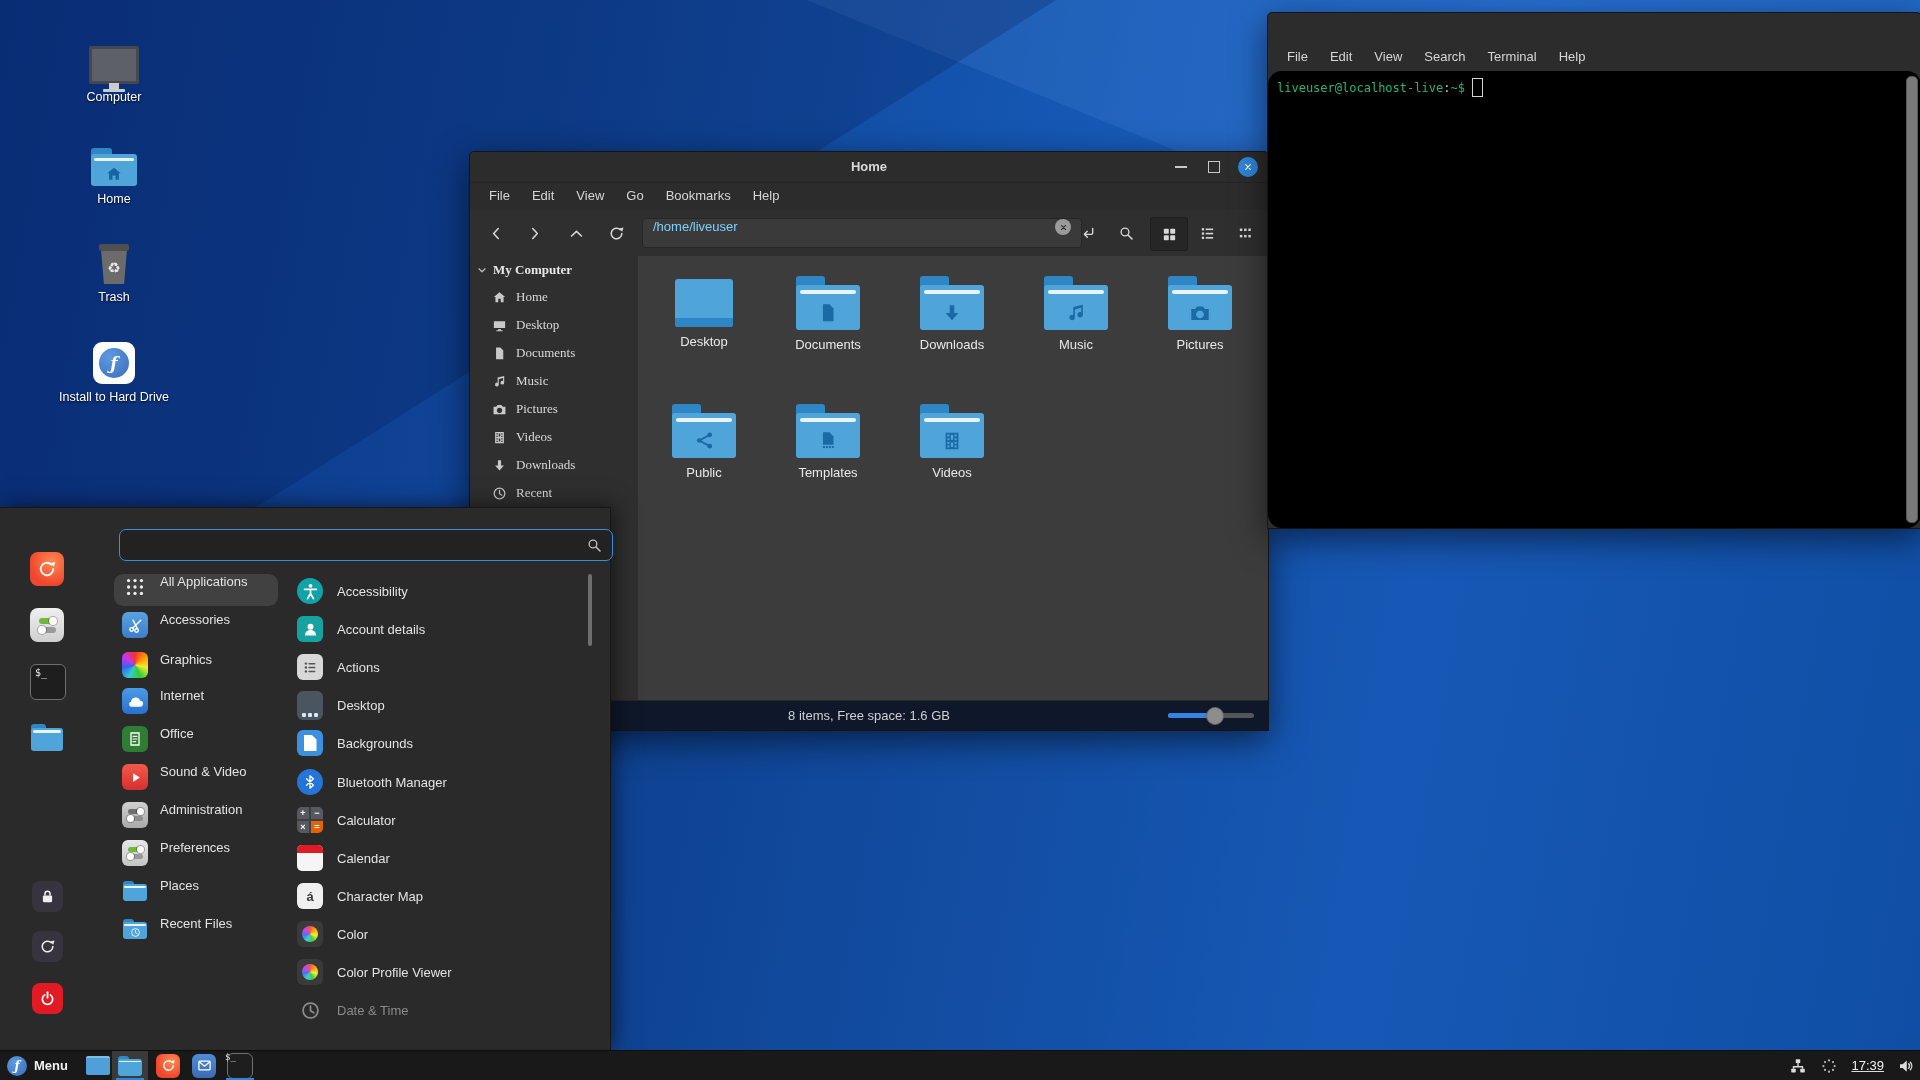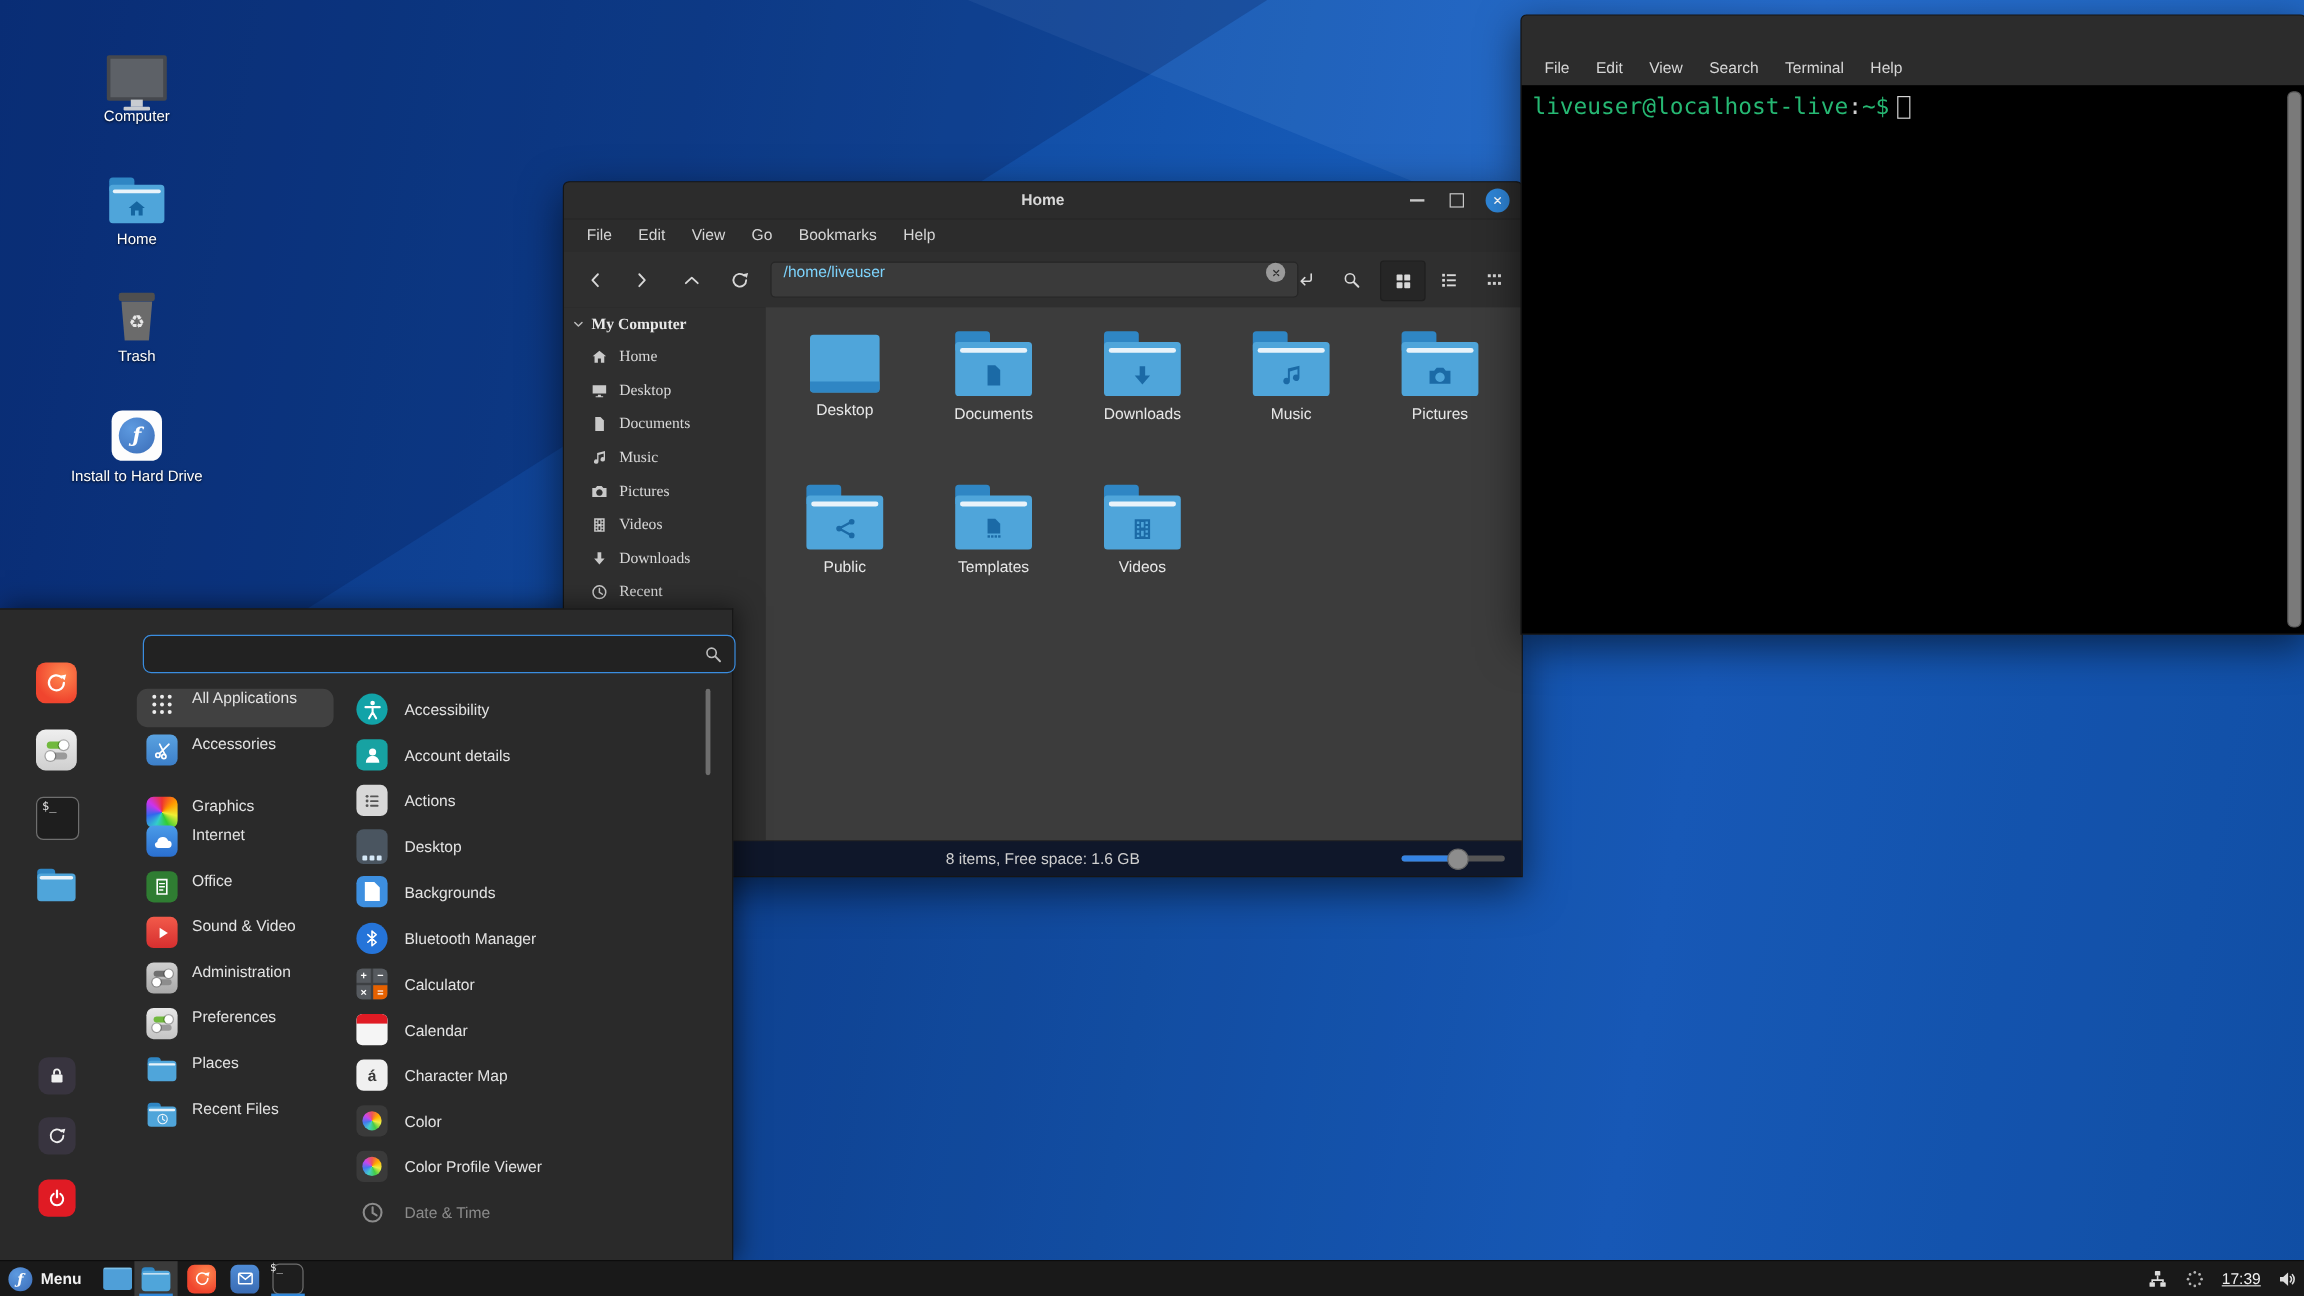--- a/index.html
+++ b/index.html
@@ -61,21 +61,21 @@
   .fcell .flbl{margin-top:7px;color:#e8e8e8;}
   .desk-ic{width:58px;height:48px;margin:3px auto;background:#4fa5da;border-radius:3px;position:relative;}
   .desk-ic i{position:absolute;left:0;right:0;bottom:0;height:9px;background:#2f86c4;border-radius:0 0 3px 3px;}
   #fm-status{position:absolute;left:0;right:0;bottom:0;height:29px;background:#0f172a;border-top:1px solid #262626;color:#d0d0d0;}
   #fm-status .stext{position:absolute;left:0;right:0;line-height:29px;text-align:center;}
   #fm-zoom{position:absolute;right:14px;top:12px;width:86px;height:5px;background:#555;border-radius:3px;cursor:pointer;}
   #fm-zoom .fill{position:absolute;left:0;top:0;bottom:0;width:46px;background:#3584e4;border-radius:3px;}
   #fm-zoom .knob{position:absolute;left:38px;top:-6px;width:16px;height:16px;border-radius:50%;background:#8d8d8d;border:1px solid #666;}
   
   #term{left:1267px;top:12px;width:653px;height:515px;}
-  #term-body{position:absolute;left:0;right:0;top:58px;bottom:0;background:#000;font-family:"DejaVu Sans Mono","Liberation Mono",monospace;font-size:19px;}
+  #term-body{position:absolute;left:0;right:0;top:58px;bottom:0;background:#000;font-family:"DejaVu Sans Mono","Liberation Mono",monospace;font-size:12px;border-radius:14px;}
   #term-prompt{position:absolute;left:9px;top:7px;display:flex;align-items:center;white-space:pre;}
   .t-green{color:#26b873;}
   .t-fg{color:#cfcfcf;}
   .cursor{display:inline-block;width:9px;height:17px;border:1px solid #d4d4d4;margin-left:7px;}
   #term-scroll{position:absolute;right:3px;top:5px;bottom:5px;width:10px;background:#7a7a7a;border:1px solid #565656;border-radius:5px;cursor:pointer;}
   
   #menu{position:absolute;left:0;top:507px;width:610px;height:544px;background:#2a2a2a;border:1px solid #171717;border-left:none;box-shadow:4px -2px 20px rgba(0,0,0,.5);}
   .fav{position:absolute;left:30px;width:34px;height:34px;border-radius:8px;display:flex;align-items:center;justify-content:center;cursor:pointer;}
   .fav.small{width:31px;height:31px;left:32px;}
   .ffx{background:radial-gradient(circle at 65% 30%,#ff8a50,#f0452e 70%);color:#fff;font-size:20px;}
@@ -680,21 +680,21 @@
         <span>All Applications</span>
       </div>
     <div class="cat" style="top:104px">
         <span class="cic" style="background:linear-gradient(#5aa2e0,#3c7fc9);color:#fff">
           <svg class="sym" style="font-size:17px">
             <use href="#sy-scis"></use>
           </svg>
         </span>
         <span>Accessories</span>
       </div>
-    <div class="cat" style="top:156px">
+    <div class="cat" style="top:144px">
         <span class="cic rainbow"></span>
         <span>Graphics</span>
       </div>
     <div class="cat" style="top:180px">
         <span class="cic" style="background:linear-gradient(#4a9be8,#2a6fd0);color:#fff">
           <svg class="sym" style="font-size:19px">
             <use href="#sy-cloud"></use>
           </svg>
         </span>
         <span>Internet</span>

